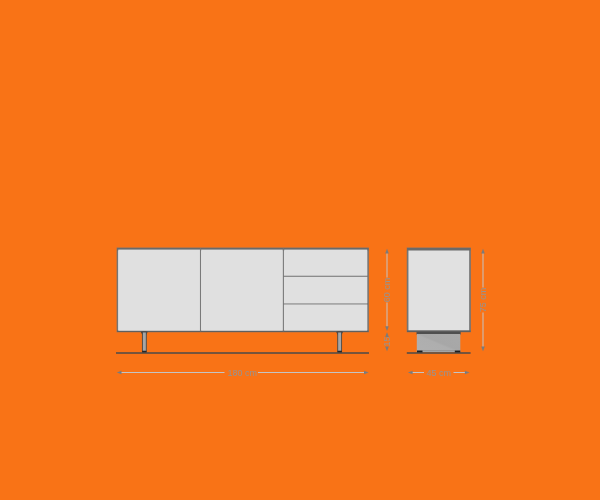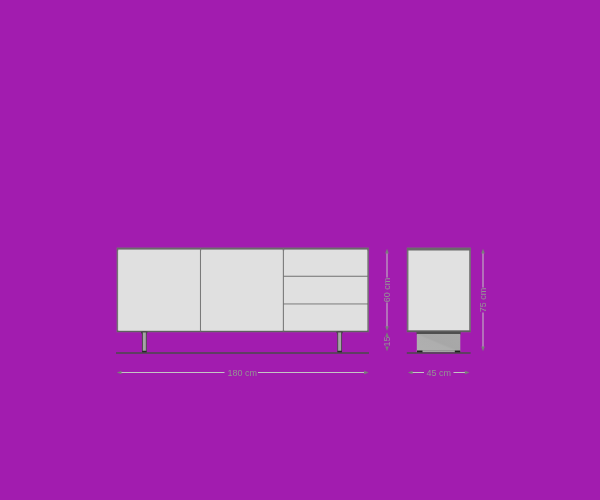--- a/index.html
+++ b/index.html
@@ -1,16 +1,16 @@
 <!DOCTYPE html>
 <html><head>
 <meta charset="utf-8">
 <style>
   html,body{margin:0;padding:0;background:#ffffff;}
-  .page{position:relative;width:600px;height:500px;background:#a21caf;overflow:hidden;}
+  .page{position:relative;width:600px;height:500px;background:#f97316;overflow:hidden;}
   svg{display:block;}
   text{font-family:"Liberation Sans", sans-serif;fill:#949494;}
 </style>
 </head>
 <body>
 <div class="page">
 <svg width="600" height="500" viewBox="0 0 600 500">
   <defs>
     <linearGradient id="baseGrad" x1="0" y1="1" x2="1" y2="0">
       <stop offset="0" stop-color="#b0b0b0"></stop>

